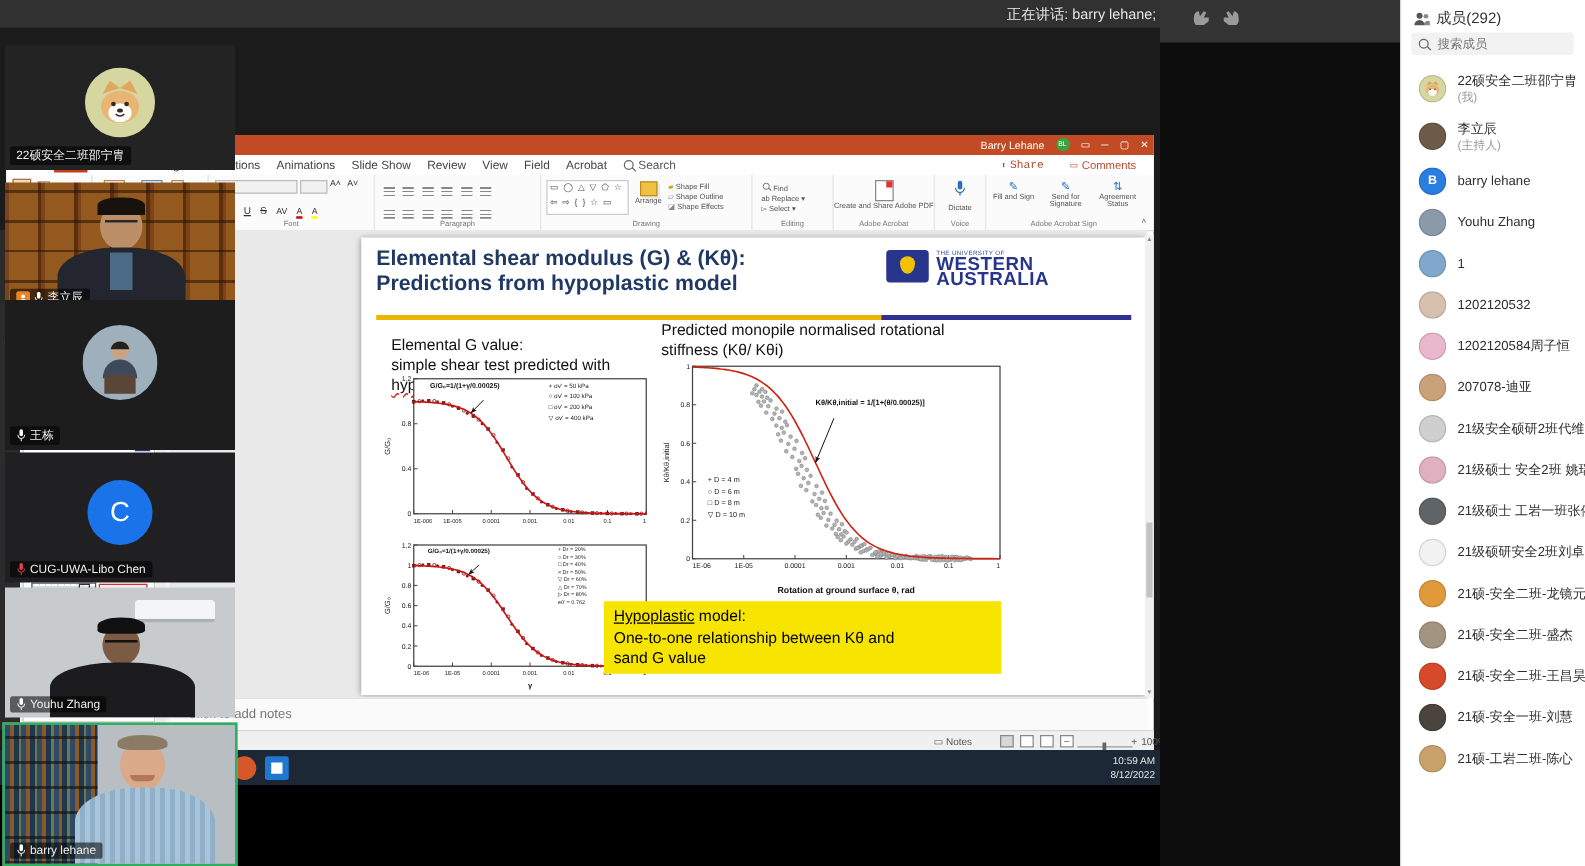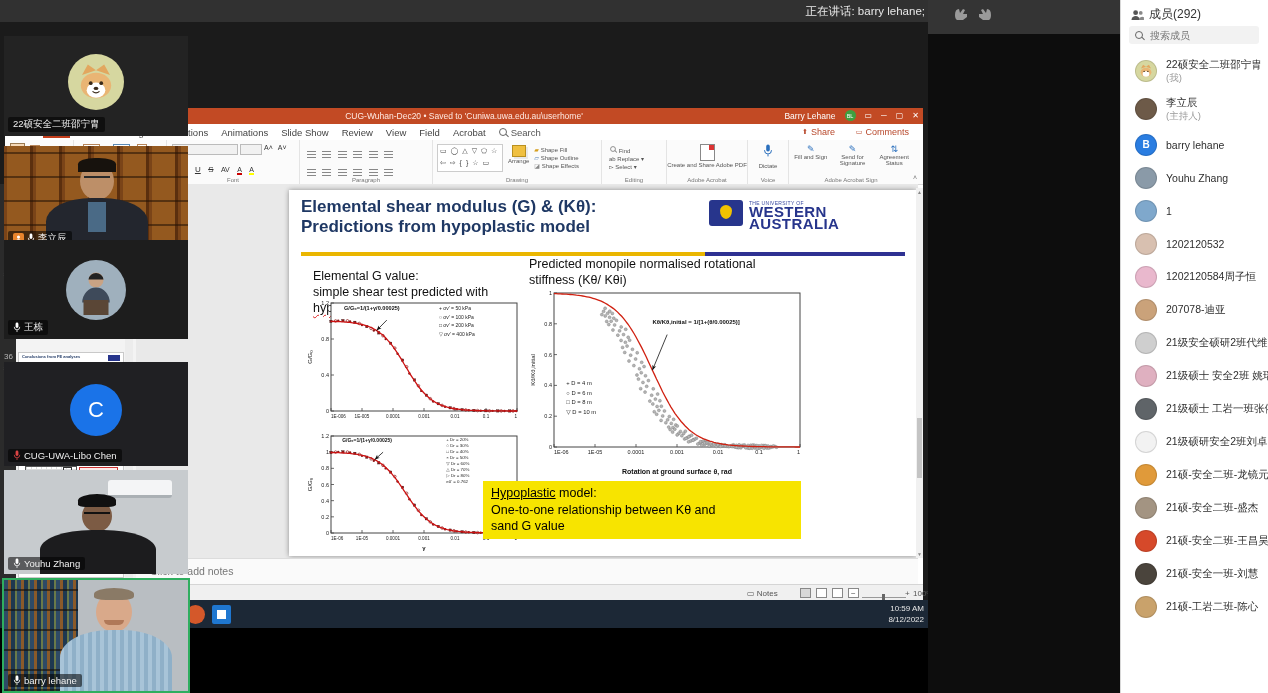--- a/index.html
+++ b/index.html
@@ -127,21 +127,20 @@
 
     <div class="abs ptitle">
       <div class="qa">
         <span>AutoSave</span>
         <span class="pill"></span>
         <span style="display:inline-block;width:8px;height:8px;border:1px solid #fff;"></span>
         <span>↶</span>
         <span>↷</span>
         <span style="font-size:6px;">▾</span>
       </div>
-      <div class="ptc">CUG-Wuhan-Dec20 • Saved to 'Cuniwa.uwa.edu.au\userhome'</div>
       <div class="ptr">
         <span>Barry Lehane</span>
         <span class="uball">BL</span>
         <span class="wbtn">▭</span>
         <span class="wbtn">─</span>
         <span class="wbtn">▢</span>
         <span class="wbtn">✕</span>
       </div>
     </div>
 
@@ -156,21 +155,21 @@
         <span class="tab">Slide Show</span>
         <span class="tab">Review</span>
         <span class="tab">View</span>
         <span class="tab">Field</span>
         <span class="tab">Acrobat</span>
         <span class="searchtab">
           <span class="mag"></span>
           <span>Search</span>
         </span>
       </div>
-      <div class="sharebtn" style="right:88px;">
+      <div class="sharebtn" style="right:88px;font-family:Liberation Mono, monospace;">
         <span style="font-size:7px;">⬆</span>
         <span>Share</span>
       </div>
       <div class="sharebtn" style="right:14px;">
         <span style="font-size:7px;">▭</span>
         <span>Comments</span>
       </div>
     </div>
 
     <div class="abs ribbon">
@@ -925,21 +924,21 @@
       </span>
       <svg width="8" height="11" viewBox="0 0 10 14">
         <rect x="3.2" y="0.6" width="3.6" height="7" rx="1.8" fill="#fff"></rect>
         <path d="M1.5,6.2 a3.5,3.8 0 0 0 7,0" fill="none" stroke="#fff" stroke-width="1"></path>
         <line x1="5" y1="10.4" x2="5" y2="12.8" stroke="#fff" stroke-width="1"></line>
       </svg>
       <span>李立辰</span>
     </div>
   </div>
 
-  <div class="tile" style="top:240px;height:99px;background:#1d1d1d;">
+  <div class="tile" style="top:240px;height:120px;background:#1d1d1d;">
     <div style="position:absolute;left:62px;top:20px;">
       <svg width="60" height="60" viewBox="0 0 48 48">
         <circle cx="24" cy="24" r="24" fill="#9fb0bd"></circle>
         <circle cx="24" cy="16" r="6" fill="#c9a384"></circle>
         <path d="M24,10.5 a6,6 0 0 1 6,5 l-12,0 a6,6 0 0 1 6,-5z" fill="#222"></path>
         <path d="M13,34 a11,12 0 0 1 22,0 z" fill="#3e4a5a"></path>
         <rect x="14" y="32" width="20" height="12" fill="#5a4636"></rect>
       </svg>
     </div>
     <div class="vlabel">

